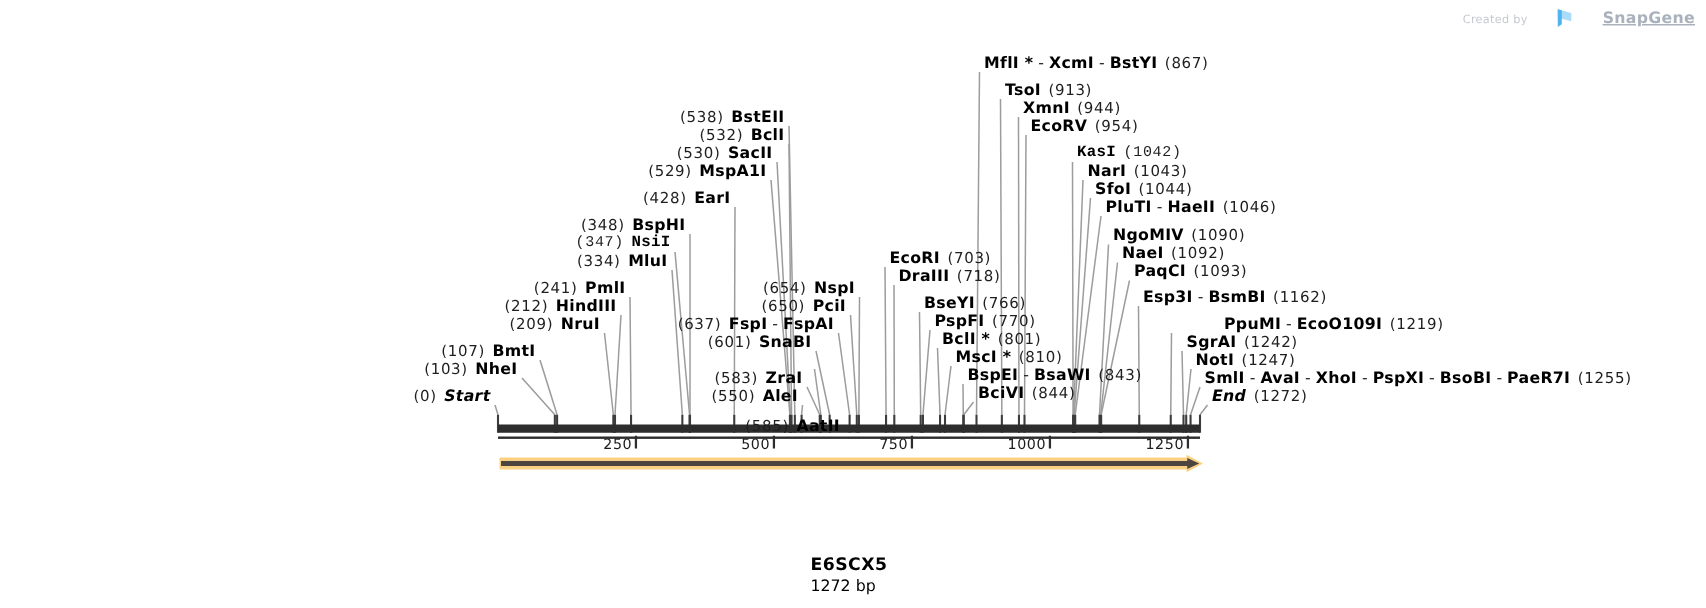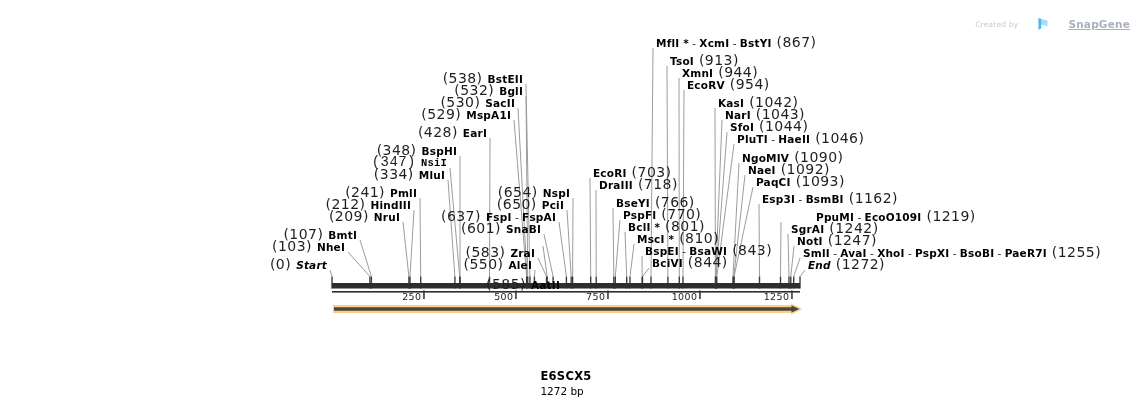--- a/index.html
+++ b/index.html
@@ -5,31 +5,31 @@
   html,body{margin:0;padding:0;background:#fff;}
   #stage{
     position:relative; width:1137px; height:405px; background:#ffffff;
     overflow:hidden; font-family:"DejaVu Sans", sans-serif;
   }
   svg.layer{position:absolute; left:0; top:0;}
   .lbl{position:absolute; white-space:nowrap; height:12px; line-height:12px;
        font-size:10.5px; color:#000;}
   .lbl b{font-weight:700; letter-spacing:0.2px;}
   .lbl .dash{font-weight:400; color:#1c1c1c;}
-  .lbl .pos{font-size:14px; color:#1f1f1f; letter-spacing:0.45px;}
+  .lbl .pos{font-size:10px; color:#1f1f1f; letter-spacing:0.45px;}
   .lbl.L .pos{margin-right:5px;}
   .lbl.R .pos{margin-left:5px;}
   .lbl i{font-style:italic;}
   .ruler-num{position:absolute; font-size:9.5px; line-height:9px; color:#1d1d1d;
        letter-spacing:0.4px; white-space:nowrap;}
   .map-title{position:absolute; left:566px; top:369px; transform:translateX(-50%);
        text-align:left; color:#000;}
   .map-title .nm{font-weight:700; font-size:11.5px; letter-spacing:0.3px;}
   .map-title .len{font-size:10.5px; margin-top:2px;}
-  .wm{position:absolute; top:5px; right:7px; display:flex; align-items:center; gap:19px;margin-top:12px;}
+  .wm{position:absolute; top:5px; right:7px; display:flex; align-items:center; gap:19px;}
   .wm .pre{font-size:7.5px; color:#c5cad0; letter-spacing:0.2px;}
   .wm .brand{font-size:10.5px; color:#a9b2bc; font-weight:600; letter-spacing:0.2px;text-decoration:underline;}
 </style>
 </head>
 <body>
 
 <div id="stage">
 
   <div class="wm">
     <span class="pre">Created by</span>
@@ -150,42 +150,42 @@
       <div class="lbl L" style="top: 228px; right: 780px;"><span class="pos">(107)</span><b>BmtI</b></div>
       <div class="lbl L" style="top: 210px; right: 737px;"><span class="pos">(209)</span><b>NruI</b></div>
       <div class="lbl L" style="top: 198px; right: 726px;"><span class="pos">(212)</span><b>HindIII</b></div>
       <div class="lbl L" style="top: 186px; right: 720px;"><span class="pos">(241)</span><b>PmlI</b></div>
       <div class="lbl L" style="top: 168px; right: 692px;"><span class="pos">(334)</span><b>MluI</b></div>
       <div class="lbl L" style="top: 156px; right: 690px; font-family: Liberation Mono, monospace;"><span class="pos">(347)</span><b>NsiI</b></div>
       <div class="lbl L" style="top: 144px; right: 680px;"><span class="pos">(348)</span><b>BspHI</b></div>
       <div class="lbl L" style="top: 126px; right: 650px;"><span class="pos">(428)</span><b>EarI</b></div>
       <div class="lbl L" style="top: 108px; right: 626px;"><span class="pos">(529)</span><b>MspA1I</b></div>
       <div class="lbl L" style="top: 96px; right: 622px;"><span class="pos">(530)</span><b>SacII</b></div>
-      <div class="lbl L" style="top: 84px; right: 614px;"><span class="pos">(532)</span><b>BglI</b></div>
+      <div class="lbl L" style="top: 84px; right: 614px;"><span class="pos">(532)</span><b>BclI</b></div>
       <div class="lbl L" style="top: 72px; right: 614px;"><span class="pos">(538)</span><b>BstEII</b></div>
       <div class="lbl L" style="top: 258px; right: 605px;"><span class="pos">(550)</span><b>AleI</b></div>
       <div class="lbl L" style="top: 246px; right: 602px;"><span class="pos">(583)</span><b>ZraI</b></div>
       <div class="lbl L" style="top: 234px; right: 577px; margin-top: 44px;"><span class="pos">(585)</span><b>AatII</b></div>
       <div class="lbl L" style="top: 222px; right: 596px;"><span class="pos">(601)</span><b>SnaBI</b></div>
       <div class="lbl L" style="top: 210px; right: 581px;"><span class="pos">(637)</span><b>FspI</b><span class="dash"> - </span><b>FspAI</b></div>
       <div class="lbl L" style="top: 198px; right: 573px;"><span class="pos">(650)</span><b>PciI</b></div>
       <div class="lbl L" style="top: 186px; right: 567px;"><span class="pos">(654)</span><b>NspI</b></div>
       <div class="lbl R" style="top: 166px; left: 593px;"><b>EcoRI</b><span class="pos">(703)</span></div>
       <div class="lbl R" style="top: 178px; left: 599px;"><b>DraIII</b><span class="pos">(718)</span></div>
       <div class="lbl R" style="top: 196px; left: 616px;"><b>BseYI</b><span class="pos">(766)</span></div>
       <div class="lbl R" style="top: 208px; left: 623px;"><b>PspFI</b><span class="pos">(770)</span></div>
       <div class="lbl R" style="top: 220px; left: 628px;"><b>BclI *</b><span class="pos">(801)</span></div>
       <div class="lbl R" style="top: 232px; left: 637px;"><b>MscI *</b><span class="pos">(810)</span></div>
       <div class="lbl R" style="top: 244px; left: 645px;"><b>BspEI</b><span class="dash"> - </span><b>BsaWI</b><span class="pos">(843)</span></div>
       <div class="lbl R" style="top: 256px; left: 652px;"><b>BciVI</b><span class="pos">(844)</span></div>
       <div class="lbl R" style="top: 36px; left: 656px;"><b>MflI *</b><span class="dash"> - </span><b>XcmI</b><span class="dash"> - </span><b>BstYI</b><span class="pos">(867)</span></div>
       <div class="lbl R" style="top: 54px; left: 670px;"><b>TsoI</b><span class="pos">(913)</span></div>
       <div class="lbl R" style="top: 66px; left: 682px;"><b>XmnI</b><span class="pos">(944)</span></div>
       <div class="lbl R" style="top: 78px; left: 687px;"><b>EcoRV</b><span class="pos">(954)</span></div>
-      <div class="lbl R" style="top: 96px; left: 718px;"><b>KasI</b><span class="pos">(1042)</span></div>
+      <div class="lbl R" style="top: 96px; left: 718px; font-family: Liberation Mono, monospace;"><b>KasI</b><span class="pos">(1042)</span></div>
       <div class="lbl R" style="top: 108px; left: 725px;"><b>NarI</b><span class="pos">(1043)</span></div>
       <div class="lbl R" style="top: 120px; left: 730px;"><b>SfoI</b><span class="pos">(1044)</span></div>
       <div class="lbl R" style="top: 132px; left: 737px;"><b>PluTI</b><span class="dash"> - </span><b>HaeII</b><span class="pos">(1046)</span></div>
       <div class="lbl R" style="top: 151px; left: 742px;"><b>NgoMIV</b><span class="pos">(1090)</span></div>
       <div class="lbl R" style="top: 163px; left: 748px;"><b>NaeI</b><span class="pos">(1092)</span></div>
       <div class="lbl R" style="top: 175px; left: 756px;"><b>PaqCI</b><span class="pos">(1093)</span></div>
       <div class="lbl R" style="top: 192px; left: 762px;"><b>Esp3I</b><span class="dash"> - </span><b>BsmBI</b><span class="pos">(1162)</span></div>
       <div class="lbl R" style="top: 210px; left: 784px; margin-left: 32px;"><b>PpuMI</b><span class="dash"> - </span><b>EcoO109I</b><span class="pos">(1219)</span></div>
       <div class="lbl R" style="top: 222px; left: 791px;"><b>SgrAI</b><span class="pos">(1242)</span></div>
       <div class="lbl R" style="top: 234px; left: 797px;"><b>NotI</b><span class="pos">(1247)</span></div>

